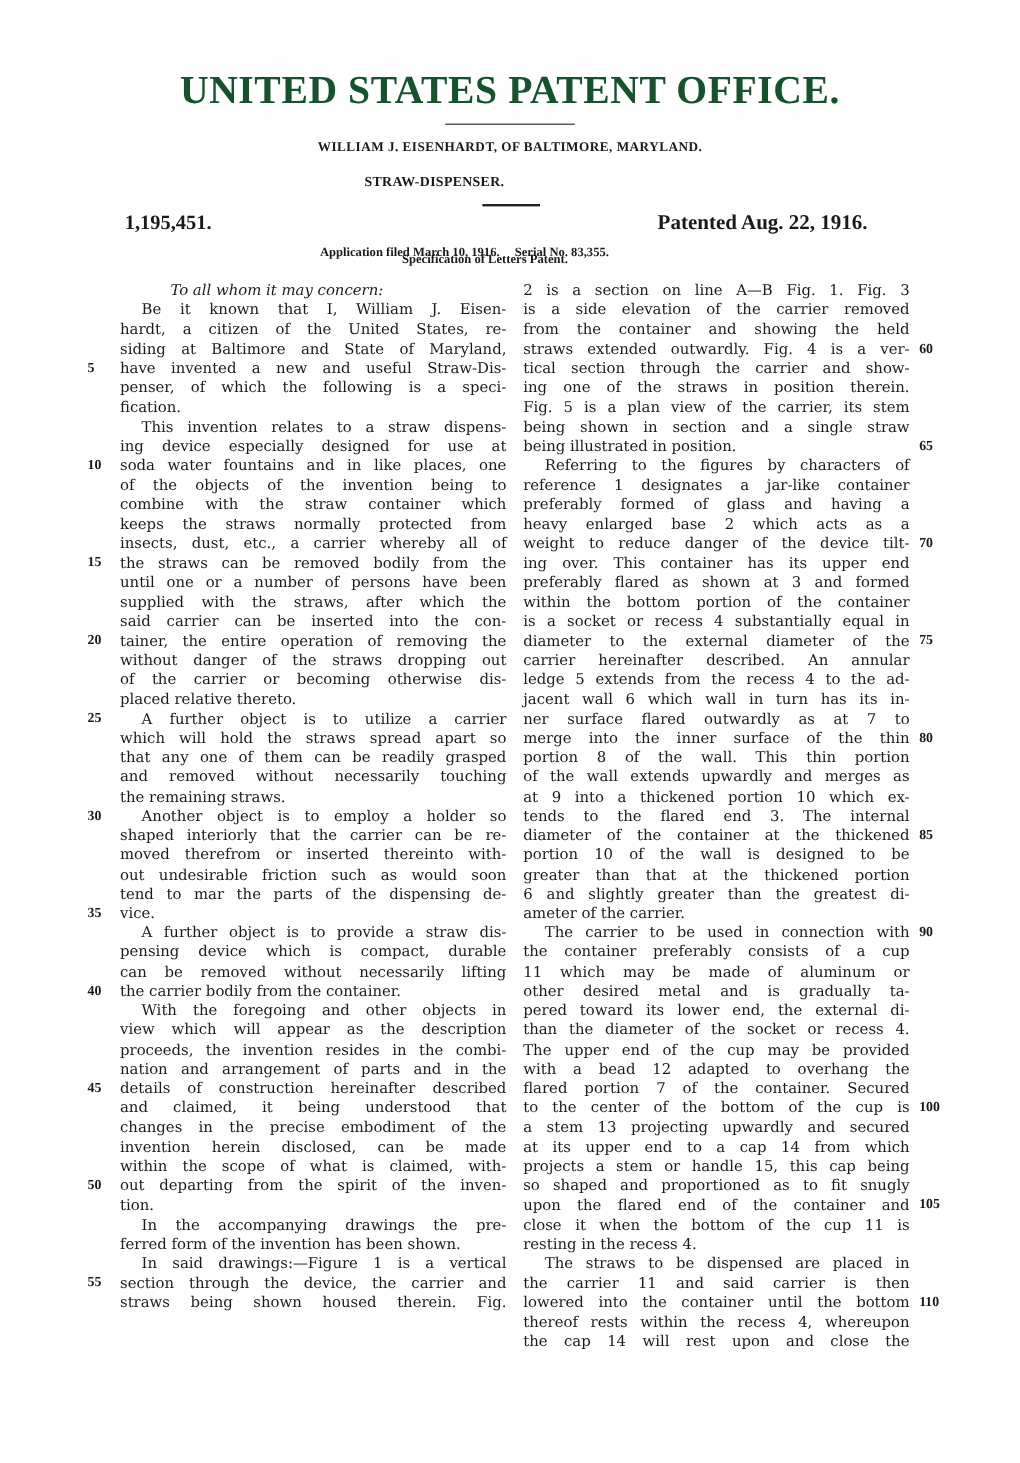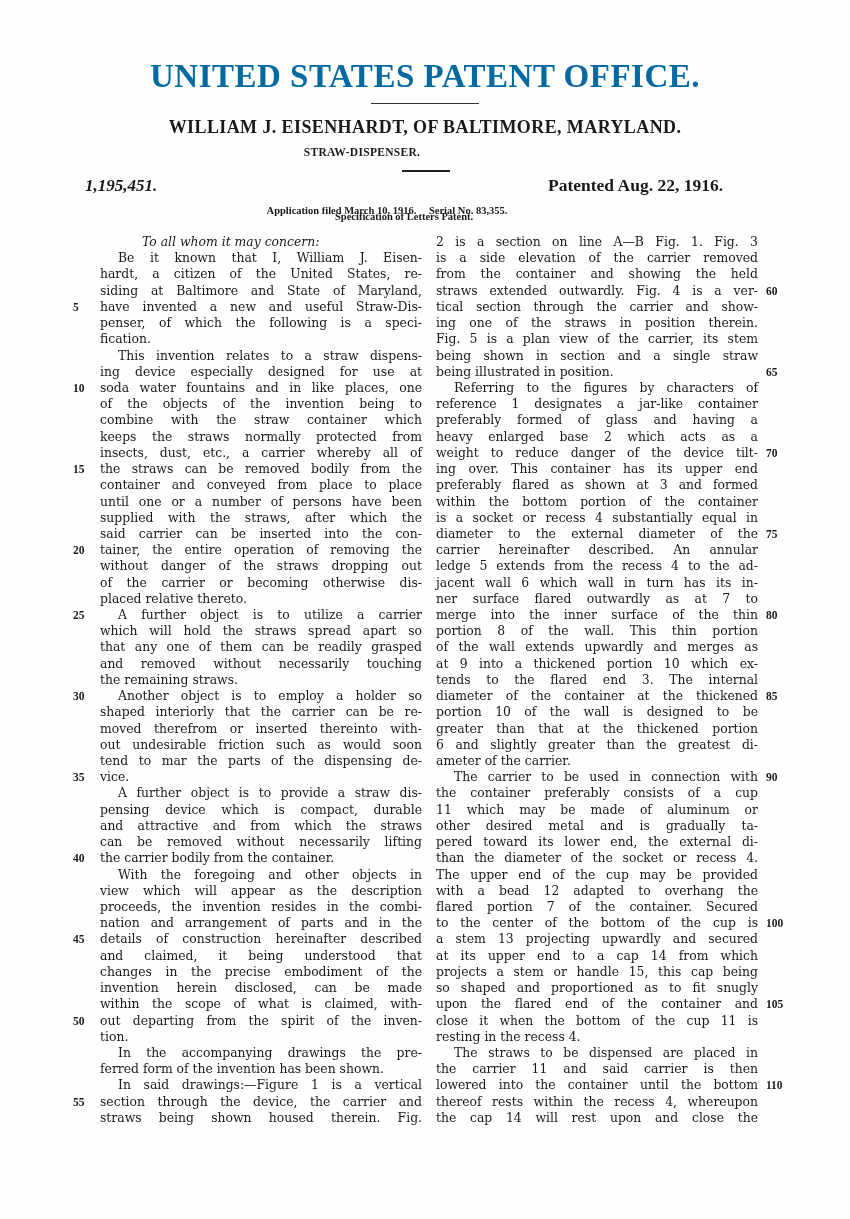--- a/index.html
+++ b/index.html
@@ -2,32 +2,32 @@
 <html><head>
 <meta charset="utf-8">
 <style>
   html, body { margin: 0; padding: 0; background: #ffffff; }
   body { width: 850px; height: 1219px; position: relative; overflow: hidden;
          font-family: "DejaVu Serif", "Liberation Serif", serif; color: #1a1a1a; }
   .page { position: absolute; left: 0; top: 0; width: 850px; height: 1219px; background: #fefefe; }
 
   .title { position: absolute; top: 58px; left: 0; width: 850px; text-align: center;
            font-family: "Liberation Serif", "DejaVu Serif", serif; font-weight: bold;
-           font-size: 33px; letter-spacing: 0.5px; color: #0369a1; }
+           font-size: 33px; letter-spacing: 0.5px; color: #14532d; }
   .rule { position: absolute; height: 1px; background: #333; }
   .rule.r1 { top: 103px; left: 371px; width: 108px; }
   .rule.r2 { top: 170px; left: 402px; width: 48px; height: 2px; background:#222; }
 
   .inventor { position: absolute; top: 117px; left: 0; width: 850px; text-align: center;
-              font-family: "Liberation Serif", serif; font-weight: bold; font-size: 18px; letter-spacing: 0.4px; }
+              font-family: "Liberation Serif", serif; font-weight: bold; font-size: 11px; letter-spacing: 0.4px; }
   .subject { position: absolute; top: 146px; left: 0; width: 724px; text-align: center;
              font-family: "Liberation Serif", serif; font-weight: bold; font-size: 11.5px; letter-spacing: 0.3px; }
 
-  .patno { position: absolute; top: 176px; left: 85px; font-family: "Liberation Serif", serif;
-           font-weight: bold; font-size: 17px; font-style: italic; }
+  .patno { position: absolute; top: 176px; left: 104px; font-family: "Liberation Serif", serif;
+           font-weight: bold; font-size: 17px; }
   .spec { position: absolute; top: 180px; left: 335px; font-family: "Liberation Serif", serif;
           font-weight: bold; font-size: 10.5px; margin-top: 31px; }
   .patented { position: absolute; top: 175px; left: 548px; font-family: "Liberation Serif", serif;
               font-weight: bold; font-size: 17.5px; }
   .appfiled { position: absolute; top: 205px; left: 0; width: 774px; text-align: center;
               font-family: "Liberation Serif", serif; font-weight: bold; font-size: 10.5px; }
   .appfiled span { margin: 0 5px; }
 
   .col { position: absolute; top: 234px; width: 322px;
          font-family: "DejaVu Serif", serif; font-size: 12.4px; line-height: 16.22px; }
@@ -67,42 +67,40 @@
       <div class="line"><span>penser, of which the following is a speci-</span></div>
       <div class="line last"><span>fication.</span></div>
       <div class="line indent"><span>This invention relates to a straw dispens-</span></div>
       <div class="line"><span>ing device especially designed for use at</span></div>
       <div class="line"><span>soda water fountains and in like places, one</span><span class="lnum">10</span></div>
       <div class="line"><span>of the objects of the invention being to</span></div>
       <div class="line"><span>combine with the straw container which</span></div>
       <div class="line"><span>keeps the straws normally protected from</span></div>
       <div class="line"><span>insects, dust, etc., a carrier whereby all of</span></div>
       <div class="line"><span>the straws can be removed bodily from the</span><span class="lnum">15</span></div>
-      <div class="line"><span>container and conveyed from place to place</span></div>
       <div class="line"><span>until one or a number of persons have been</span></div>
       <div class="line"><span>supplied with the straws, after which the</span></div>
       <div class="line"><span>said carrier can be inserted into the con-</span></div>
       <div class="line"><span>tainer, the entire operation of removing the</span><span class="lnum">20</span></div>
       <div class="line"><span>without danger of the straws dropping out</span></div>
       <div class="line"><span>of the carrier or becoming otherwise dis-</span></div>
       <div class="line last"><span>placed relative thereto.</span></div>
       <div class="line indent"><span>A further object is to utilize a carrier</span><span class="lnum">25</span></div>
       <div class="line"><span>which will hold the straws spread apart so</span></div>
       <div class="line"><span>that any one of them can be readily grasped</span></div>
       <div class="line"><span>and removed without necessarily touching</span></div>
       <div class="line last"><span>the remaining straws.</span></div>
       <div class="line indent"><span>Another object is to employ a holder so</span><span class="lnum">30</span></div>
       <div class="line"><span>shaped interiorly that the carrier can be re-</span></div>
       <div class="line"><span>moved therefrom or inserted thereinto with-</span></div>
       <div class="line"><span>out undesirable friction such as would soon</span></div>
       <div class="line"><span>tend to mar the parts of the dispensing de-</span></div>
       <div class="line last"><span>vice.</span><span class="lnum">35</span></div>
       <div class="line indent"><span>A further object is to provide a straw dis-</span></div>
       <div class="line"><span>pensing device which is compact, durable</span></div>
-      <div class="line"><span>and attractive and from which the straws</span></div>
       <div class="line"><span>can be removed without necessarily lifting</span></div>
       <div class="line last"><span>the carrier bodily from the container.</span><span class="lnum">40</span></div>
       <div class="line indent"><span>With the foregoing and other objects in</span></div>
       <div class="line"><span>view which will appear as the description</span></div>
       <div class="line"><span>proceeds, the invention resides in the combi-</span></div>
       <div class="line"><span>nation and arrangement of parts and in the</span></div>
       <div class="line"><span>details of construction hereinafter described</span><span class="lnum">45</span></div>
       <div class="line"><span>and claimed, it being understood that</span></div>
       <div class="line"><span>changes in the precise embodiment of the</span></div>
       <div class="line"><span>invention herein disclosed, can be made</span></div>

